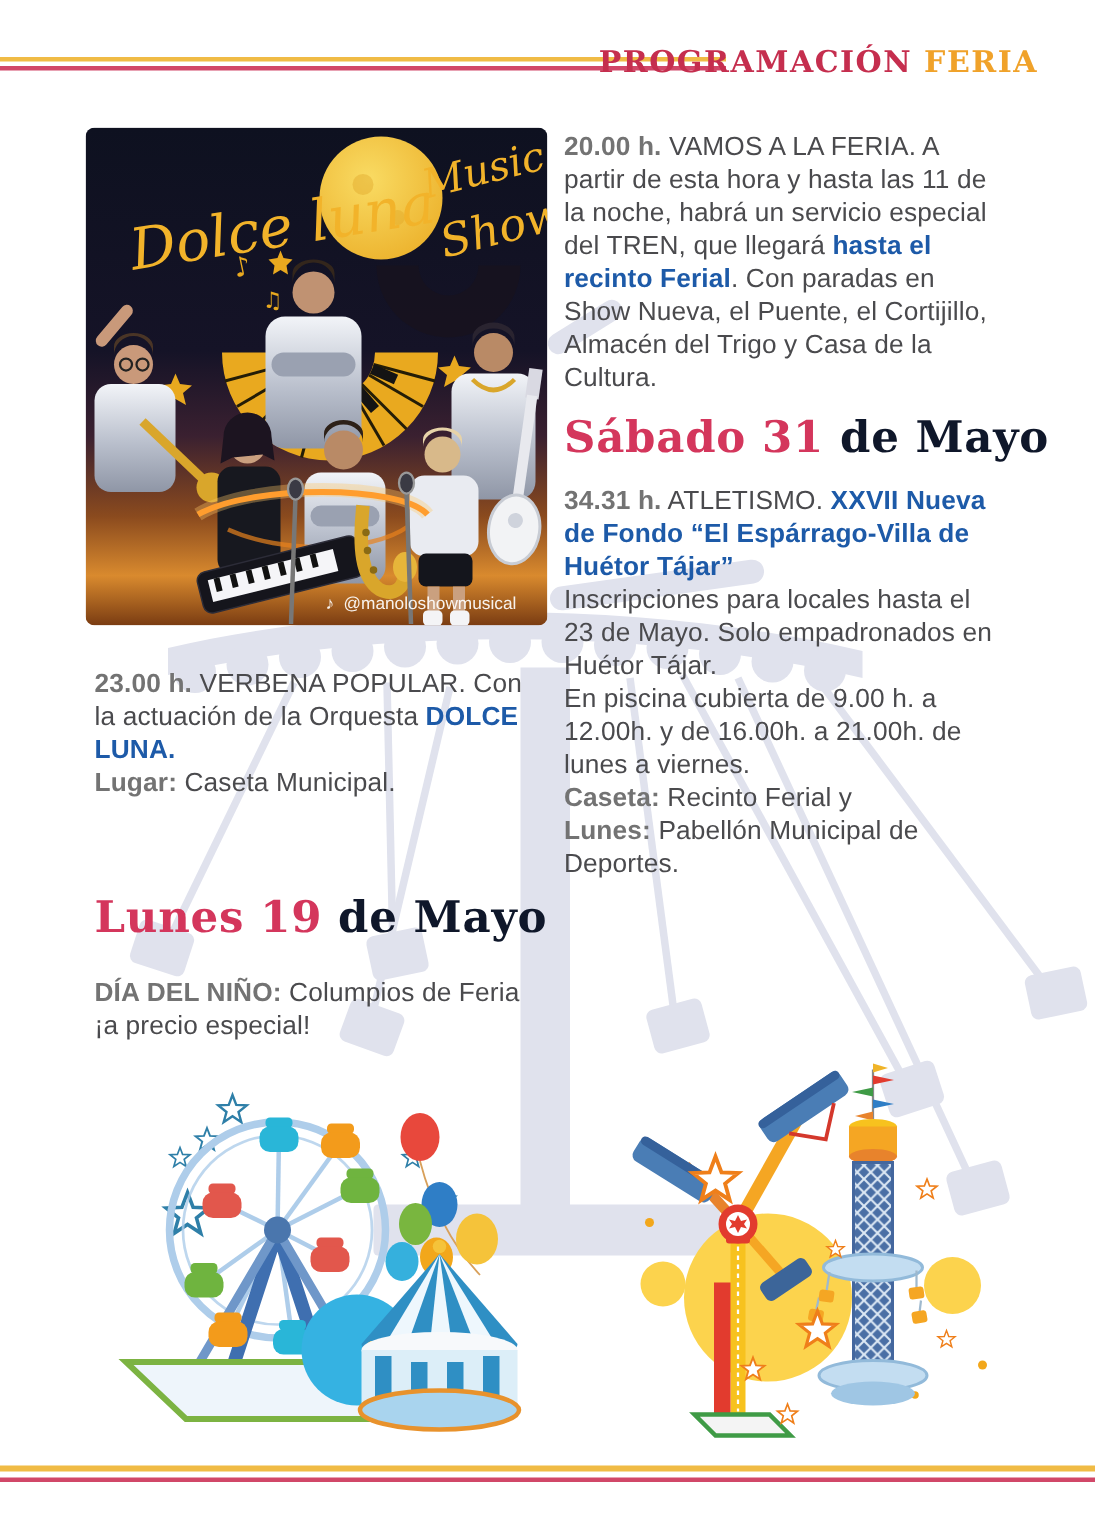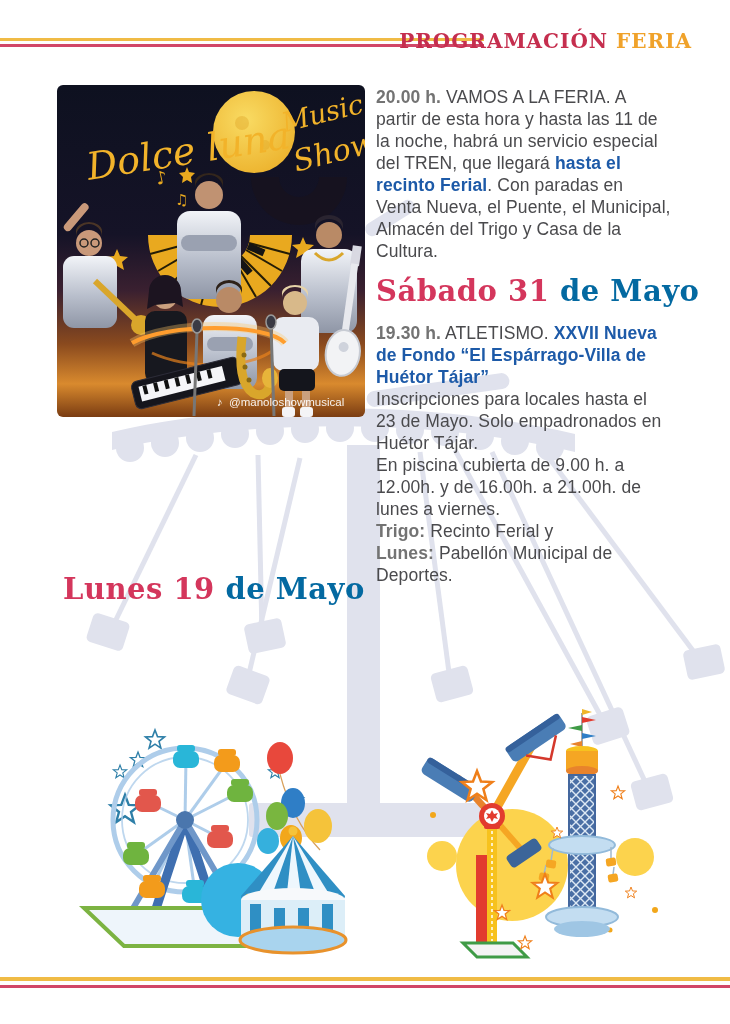--- a/index.html
+++ b/index.html
@@ -14,21 +14,21 @@
   .masthead{position:absolute;top:29px;right:38px;z-index:3;
             font-family:"DejaVu Serif",serif;font-weight:700;font-size:20px;
             letter-spacing:1px;color:#c52e4e;white-space:nowrap;}
   .masthead .accent{color:#f0a22a;text-align:right;}
   .para{position:absolute;z-index:2;white-space:pre-wrap;font-size:17.5px;line-height:22px;
         color:#4a4a4d;letter-spacing:.1px;}
   .sg-time,.sg-label{color:#737373;font-weight:700;}
   .sg-blue{color:#1d5aa8;font-weight:700;}
   .day-heading{position:absolute;z-index:2;font-family:"DejaVu Serif",serif;font-weight:700;
                font-size:29px;letter-spacing:.5px;color:#d4365c;white-space:nowrap;}
-  .day-heading .accent{color:#0369a1;}
+  .day-heading .accent{color:#0f172a;}
   .photo{position:absolute;left:57px;top:85px;width:308px;height:332px;z-index:2;
          border-radius:6px;overflow:hidden;}
   .illu{position:absolute;z-index:2;}
 </style>
 </head>
 <body>
 
 <div class="page">
 
   <svg class="wm" width="730" height="1024" viewBox="0 0 730 1024">
@@ -246,43 +246,49 @@
         <text x="172" y="321">@manoloshowmusical</text>
       </g>
     </svg>
   </div>
 
   <div class="para" style="left:376px;top:86px;width:342px;"><span class="sg-time">20.00 h.</span><span class="sg-plain"> VAMOS A LA FERIA. A
 partir de esta hora y hasta las 11 de
 la noche, habrá un servicio especial
 del TREN, que llegará </span><span class="sg-blue">hasta el
 recinto Ferial</span><span class="sg-plain">. Con paradas en
-Venta Nueva, el Puente, el Municipal,
+Show Nueva, el Puente, el Cortijillo,
 Almacén del Trigo y Casa de la
 Cultura.</span></div>
 
   <div class="day-heading" style="left:376px;top:274px;"><span>Sábado 31 </span><span class="accent">de Mayo</span></div>
 
-  <div class="para" style="left:376px;top:322px;width:342px;"><span class="sg-time">19.30 h.</span><span class="sg-plain"> ATLETISMO. </span><span class="sg-blue">XXVII Nueva
+  <div class="para" style="left:376px;top:322px;width:342px;"><span class="sg-time">34.31 h.</span><span class="sg-plain"> ATLETISMO. </span><span class="sg-blue">XXVII Nueva
 de Fondo “El Espárrago-Villa de
 Huétor Tájar”</span><span class="sg-plain">
 Inscripciones para locales hasta el
 23 de Mayo. Solo empadronados en
 Huétor Tájar.
 En piscina cubierta de 9.00 h. a
 12.00h. y de 16.00h. a 21.00h. de
 lunes a viernes.
-</span><span class="sg-label">Trigo:</span><span class="sg-plain"> Recinto Ferial y
+</span><span class="sg-label">Caseta:</span><span class="sg-plain"> Recinto Ferial y
 </span><span class="sg-label">Lunes:</span><span class="sg-plain"> Pabellón Municipal de
 Deportes.</span></div>
 
-
-
-  <div class="day-heading" style="left:63px;top:572px;"><span>Lunes 19 </span><span class="accent">de Mayo</span></div>
-
+  <div class="para" style="left:63px;top:444px;width:312px;"><span class="sg-time">23.00 h.</span><span class="sg-plain"> VERBENA POPULAR. Con
+la actuación de la Orquesta </span><span class="sg-blue">DOLCE
+LUNA.</span><span class="sg-plain">
+</span><span class="sg-label">Lugar:</span><span class="sg-plain"> Caseta Municipal.</span></div>
+
+
+  <div class="day-heading" style="left:63px;top:594px;"><span>Lunes 19 </span><span class="accent">de Mayo</span></div>
+
+  <div class="para" style="left:63px;top:650px;width:312px;"><span class="sg-label">DÍA DEL NIÑO:</span><span class="sg-plain"> Columpios de Feria
+¡a precio especial!</span></div>
 
   <svg class="illu" style="left:70px;top:710px;" width="300" height="256" viewBox="0 0 300 256">
     <defs>
       <g id="starT">
           <path d="M0,-10 L2.5,-3.4 9.5,-3.1 4,1.3 5.9,8.1 0,4.2 -5.9,8.1 -4,1.3 -9.5,-3.1 -2.5,-3.4 Z" fill="#ffffff" stroke="#2e7fa8" stroke-width="1.6"></path>
         </g>
       <g id="gond">
           <rect x="-9" y="-13" width="18" height="7" rx="3"></rect>
           <rect x="-13" y="-7" width="26" height="17" rx="7"></rect>
         </g>

